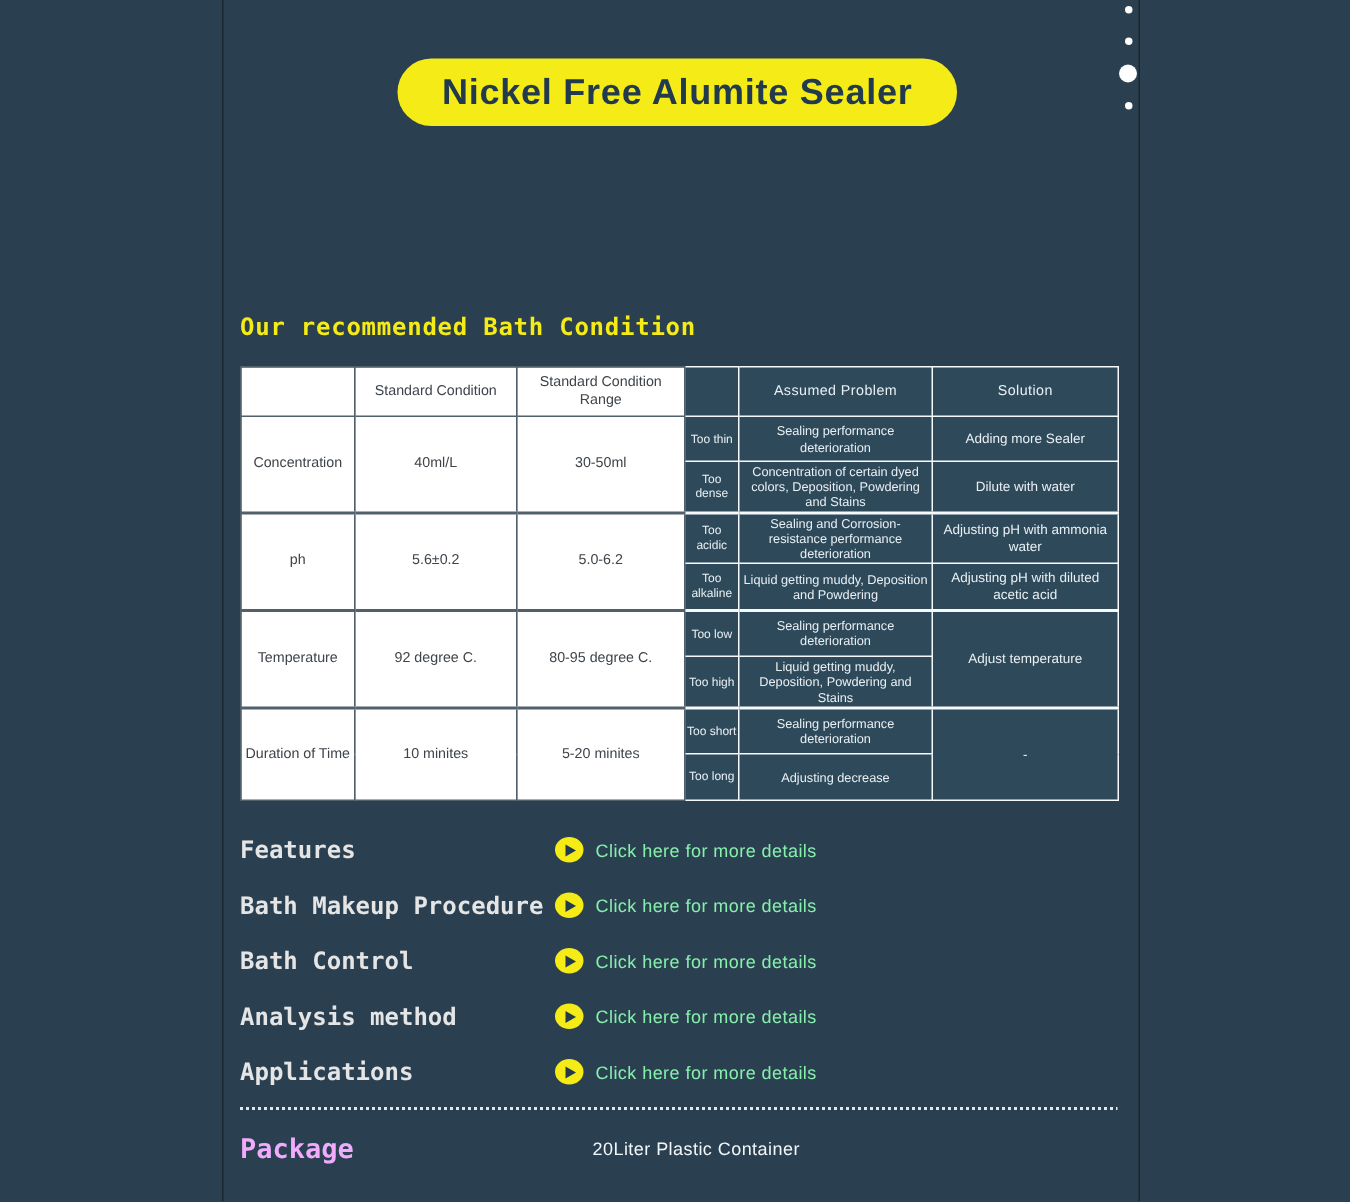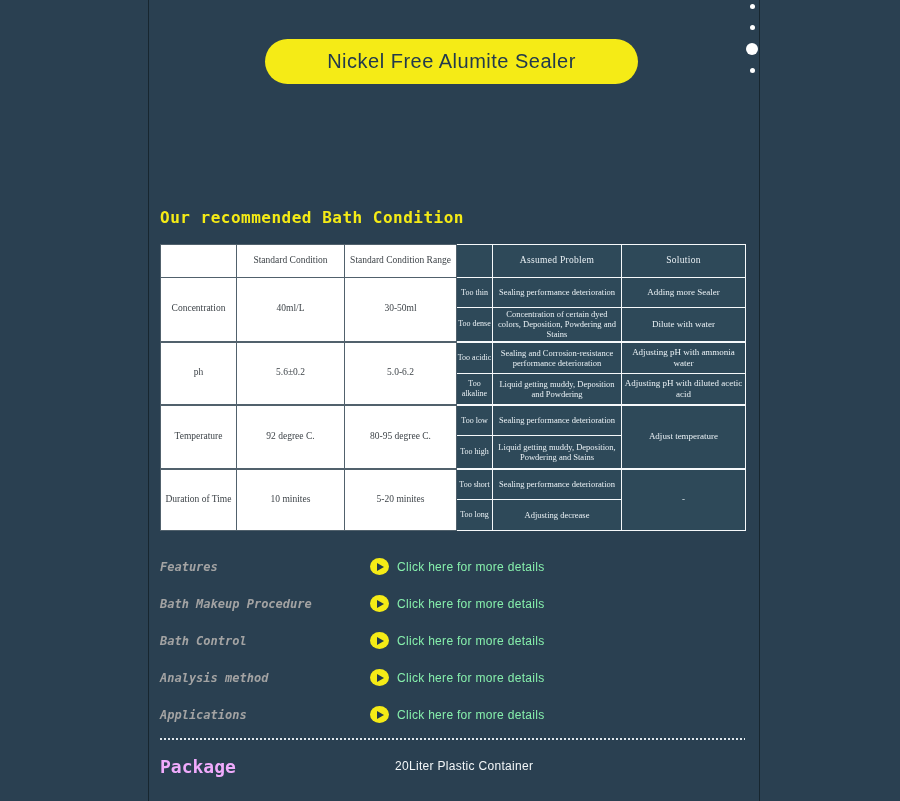--- a/index.html
+++ b/index.html
@@ -25,57 +25,57 @@
 
   .page-title{
     position:absolute;left:0;top:5px;width:611px;text-align:center;
     color:#FFFFFF;font-size:25px;font-weight:700;letter-spacing:1px;margin:0;
   }
   .pill{
     position:absolute;left:117px;top:39px;width:373px;height:45px;
     background:#F5EB16;border-radius:23px;
     display:flex;align-items:center;justify-content:center;
   }
-  .pill span{color:#223A4D;font-size:20px;font-weight:400;letter-spacing:0.5px;}
+  .pill span{color:#223A4D;font-size:24px;font-weight:700;letter-spacing:0.5px;}
   .subtitle{
     position:absolute;left:0;top:114px;width:611px;text-align:center;
     color:#F2F6F8;font-size:13.5px;line-height:21px;letter-spacing:0.4px;
   }
 
   .section-head{
     position:absolute;left:12px;top:208px;margin:0;
     font-family:"DejaVu Sans Mono",monospace;font-weight:700;
     color:#F5EB16;font-size:16px;letter-spacing:0.5px;white-space:nowrap;
   }
   .section-note{
     position:absolute;left:309px;top:215px;color:#EFF4F7;font-size:11.5px;letter-spacing:0.2px;white-space:nowrap;
   }
 
   
   .bath-table{
     position:absolute;left:12px;top:244px;width:585px;
-    border-collapse:collapse;table-layout:fixed;font-family:Liberation Serif, serif;
+    border-collapse:collapse;table-layout:fixed;
   }
   .bath-table td,.bath-table th{vertical-align:middle;text-align:center;padding:1px 2px;font-weight:400;}
   .wc{background:#FFFFFF;color:#3E4449;border:1px solid #51616C;font-size:9.5px;line-height:1.25;}
   .dc{background:#2E4959;color:#E9F0F4;border:1px solid #F6F9FB;font-size:8.5px;line-height:1.2;}
   .dc.hdr{font-size:9.5px;letter-spacing:0.3px;}
   .wc.hdr{font-size:9.5px;}
   .dc.case{font-size:8px;padding:0;}
   .dc.sol{font-size:9px;}
   tr.r0{height:33px;} tr.r1{height:30px;} tr.r2{height:31px;} tr.r3{height:32px;}
   tr.r4{height:31px;} tr.r5{height:31px;} tr.r6{height:33px;} tr.r7{height:31px;} tr.r8{height:31px;}
   tr.gt > td{border-top-width:2px;}
 
   
   .links{position:absolute;left:12px;top:548px;width:585px;display:flex;flex-direction:column;}
   .link-row{height:37px;display:flex;align-items:center;}
   .link-label{
     flex:0 0 210px;font-family:"DejaVu Sans Mono",monospace;font-weight:700;
-    color:#a3a3a3;font-size:12px;letter-spacing:0px;cursor:pointer;white-space:nowrap;font-style:italic;
+    color:#e5e5e5;font-size:16px;letter-spacing:0px;cursor:pointer;white-space:nowrap;
   }
   .play{
     flex:0 0 19px;width:19px;height:17px;border-radius:50%;background:#F5EB16;
     display:flex;align-items:center;justify-content:center;cursor:pointer;
   }
   .tri{
     display:block;width:0;height:0;margin-left:2px;
     border-left:7px solid #223A4D;border-top:4.5px solid transparent;border-bottom:4.5px solid transparent;
   }
   .cta{margin-left:8px;color:#86efac;font-size:12px;letter-spacing:0.3px;cursor:pointer;}

